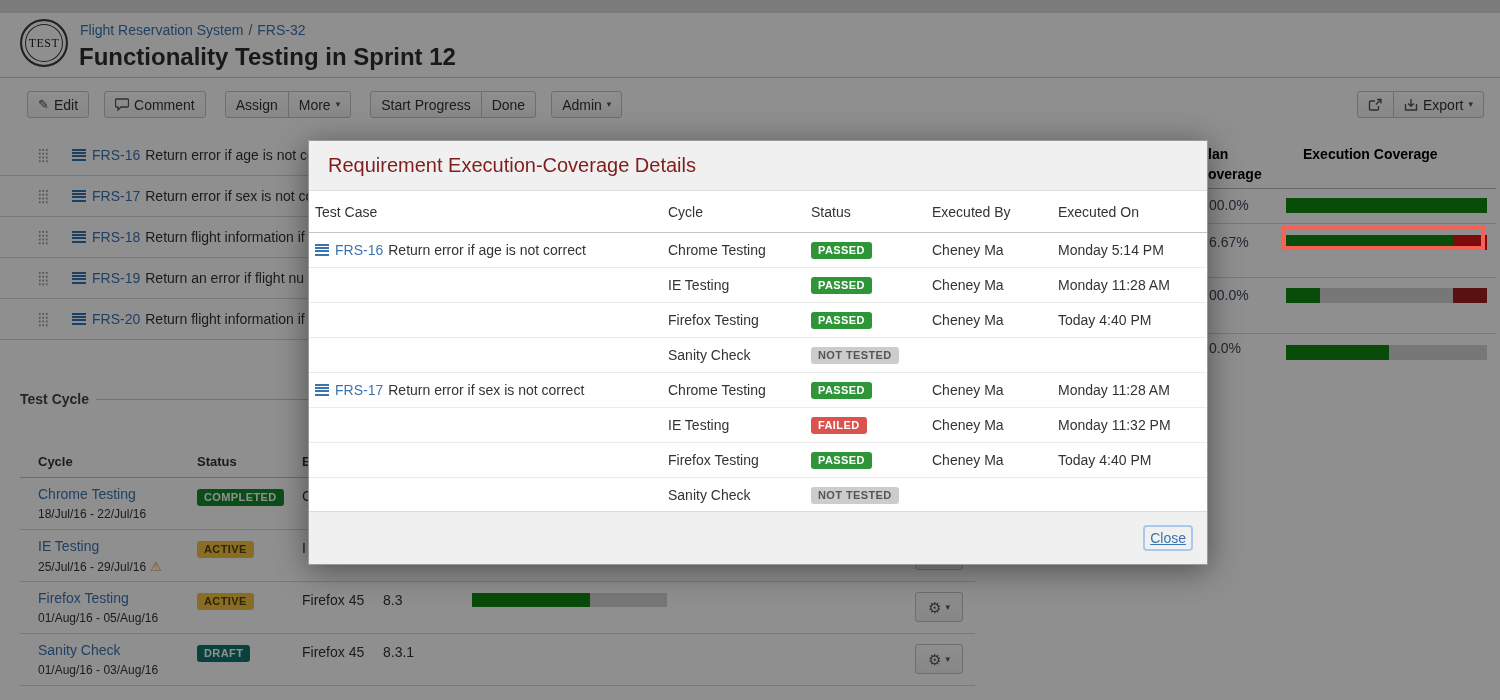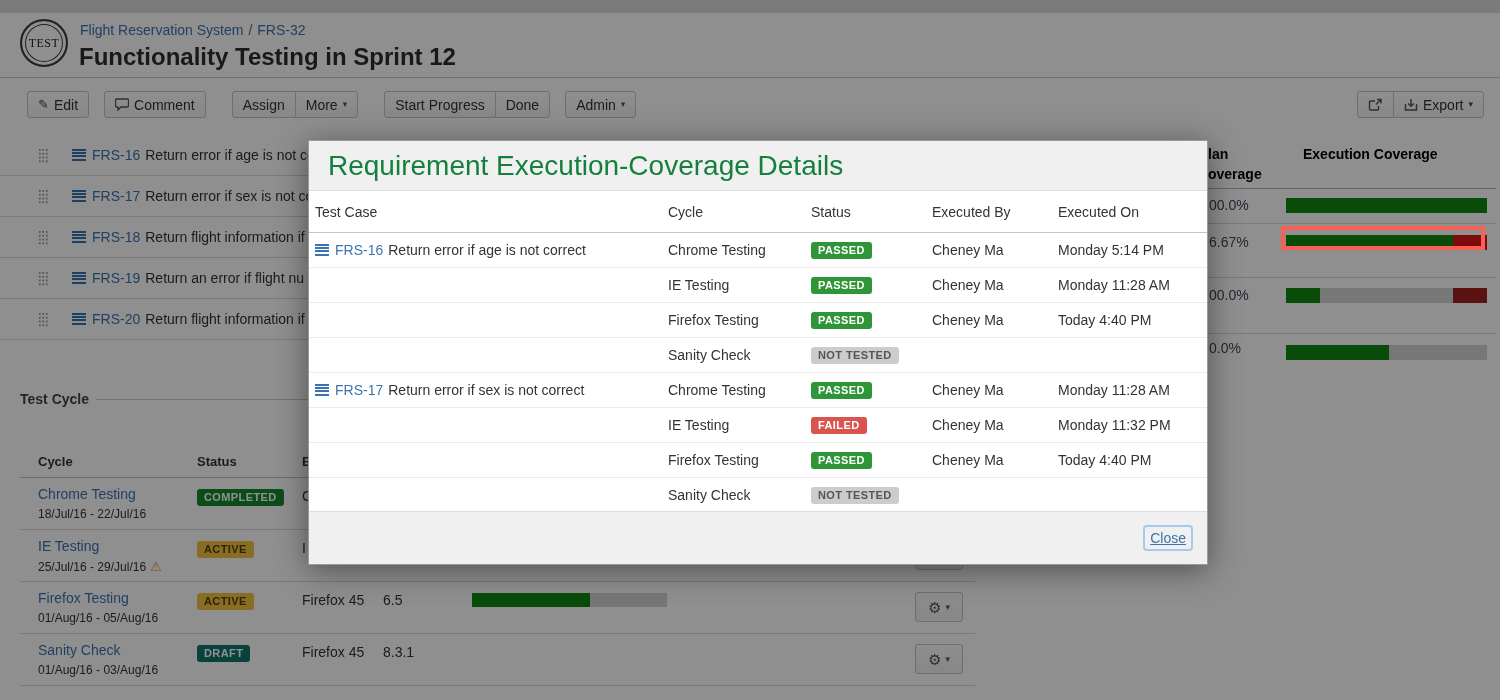--- a/index.html
+++ b/index.html
@@ -17,21 +17,21 @@
   .breadcrumb a { color:#3b73af; text-decoration:none; }
   .breadcrumb .sep { color:#666; padding:0 5px; }
   .page-title { position:absolute; left:79px; top:43px; font-size:24px; color:#2e2e2e; }
   .header-divider { position:absolute; left:0; top:77px; width:1500px; height:1px; background:#c8c8c8; }
 
   .toolbar { position:absolute; left:27px; top:91px; height:27px; display:flex; align-items:flex-start; }
   .btn { display:inline-flex; align-items:center; gap:5px; height:27px; padding:0 10px; font-size:14px; color:#333;
          background:linear-gradient(#ffffff,#f2f2f2); border:1px solid #c4c4c4; border-radius:3px; cursor:pointer; white-space:nowrap; }
   .btn-group { display:inline-flex; }
   .btn-group .btn { border-radius:0; margin-left:-1px; }
-  .btn-group .btn:first-child { border-radius:3px 0 0 3px; margin-left:11px; }
+  .btn-group .btn:first-child { border-radius:3px 0 0 3px; margin-left:4px; }
   .btn-group .btn:last-child { border-radius:0 3px 3px 0; }
   .tb-gap { width:15px; }
   .toolbar-right { position:absolute; right:16px; top:91px; display:inline-flex; }
   .caret { font-size:9px; color:#555; line-height:1; }
   .icon-glyph { font-size:13px; color:#444; line-height:1; }
 
   
   .req-rows { position:absolute; left:0; top:135px; width:900px; }
   .req-row { position:absolute; left:0; width:900px; height:41px; border-bottom:1px solid #d8d8d8;
              display:flex; align-items:center; font-size:14px; white-space:nowrap; }
@@ -71,21 +71,21 @@
               background:linear-gradient(#fdfdfd,#f0f0f0); border:1px solid #c4c4c4; border-radius:3px; cursor:pointer; }
   .gear-glyph { font-size:15px; color:#555; line-height:1; }
 
   
   .dim-overlay { position:absolute; left:0; top:0; width:1500px; height:700px; background:rgba(0,0,0,0.44); z-index:10; }
 
   
   .modal { position:absolute; left:308px; top:140px; width:900px; height:425px; background:#fff; z-index:20;
            box-shadow:0 5px 30px rgba(0,0,0,0.45); border:1px solid #9a9a9a; }
   .modal-header { height:50px; background:#f0f0f0; border-bottom:1px solid #dcdcdc; display:flex; align-items:center; }
-  .modal-title { font-size:28px; color:#15803d; padding-left:19px; }
+  .modal-title { font-size:20px; color:#7f1d1d; padding-left:19px; }
   .mgrid { display:grid; grid-template-columns:353px 143px 121px 126px 1fr; align-items:center; padding-left:6px; }
   .modal-thead { height:42px; border-bottom:1px solid #c5c5c5; font-weight:normal; font-size:14px; }
   .modal-row { height:35px; border-bottom:1px solid #ebebeb; font-size:14px; }
   .m-testcase { display:flex; align-items:center; overflow:hidden; white-space:nowrap; }
   .m-testcase .tc-icon { margin-left:0; margin-right:6px; background:repeating-linear-gradient(to bottom, #3b73af 0 2px, transparent 2px 3.2px); }
   .modal-footer { position:absolute; left:0; bottom:0; width:100%; height:53px; background:#f0f0f0; border-top:1px solid #dcdcdc;
                   display:flex; align-items:center; justify-content:flex-end; }
   .close-link { color:#3b73af; text-decoration:underline; font-size:14px; margin-right:14px; padding:3px 5px;
                 border:2px solid #a9c8ee; border-radius:4px; cursor:pointer; }
 </style>
@@ -252,21 +252,21 @@
           <button class="gear-btn">
             <span class="gear-glyph">⚙</span>
             <span class="caret">▾</span>
           </button>
         </div>
         <div class="cycle-row" style="top: 194px;">
           <a class="cycle-name" href="#">Firefox Testing</a>
           <span class="cycle-dates">01/Aug/16 - 05/Aug/16</span>
           <span class="cycle-badge"><span class="lozenge" style="background: rgb(246, 195, 66); color: rgb(87, 67, 0);">ACTIVE</span></span>
           <span class="cycle-env">Firefox 45</span>
-          <span class="cycle-build">6.5</span>
+          <span class="cycle-build">8.3</span>
           <div class="cycle-bar">
             <span style="width: 60.5%; background: rgb(17, 136, 17);"></span>
             <span style="width: 39.5%; background: rgb(213, 213, 213);"></span>
           </div>
           <button class="gear-btn">
             <span class="gear-glyph">⚙</span>
             <span class="caret">▾</span>
           </button>
         </div>
         <div class="cycle-row" style="top: 246px;">

